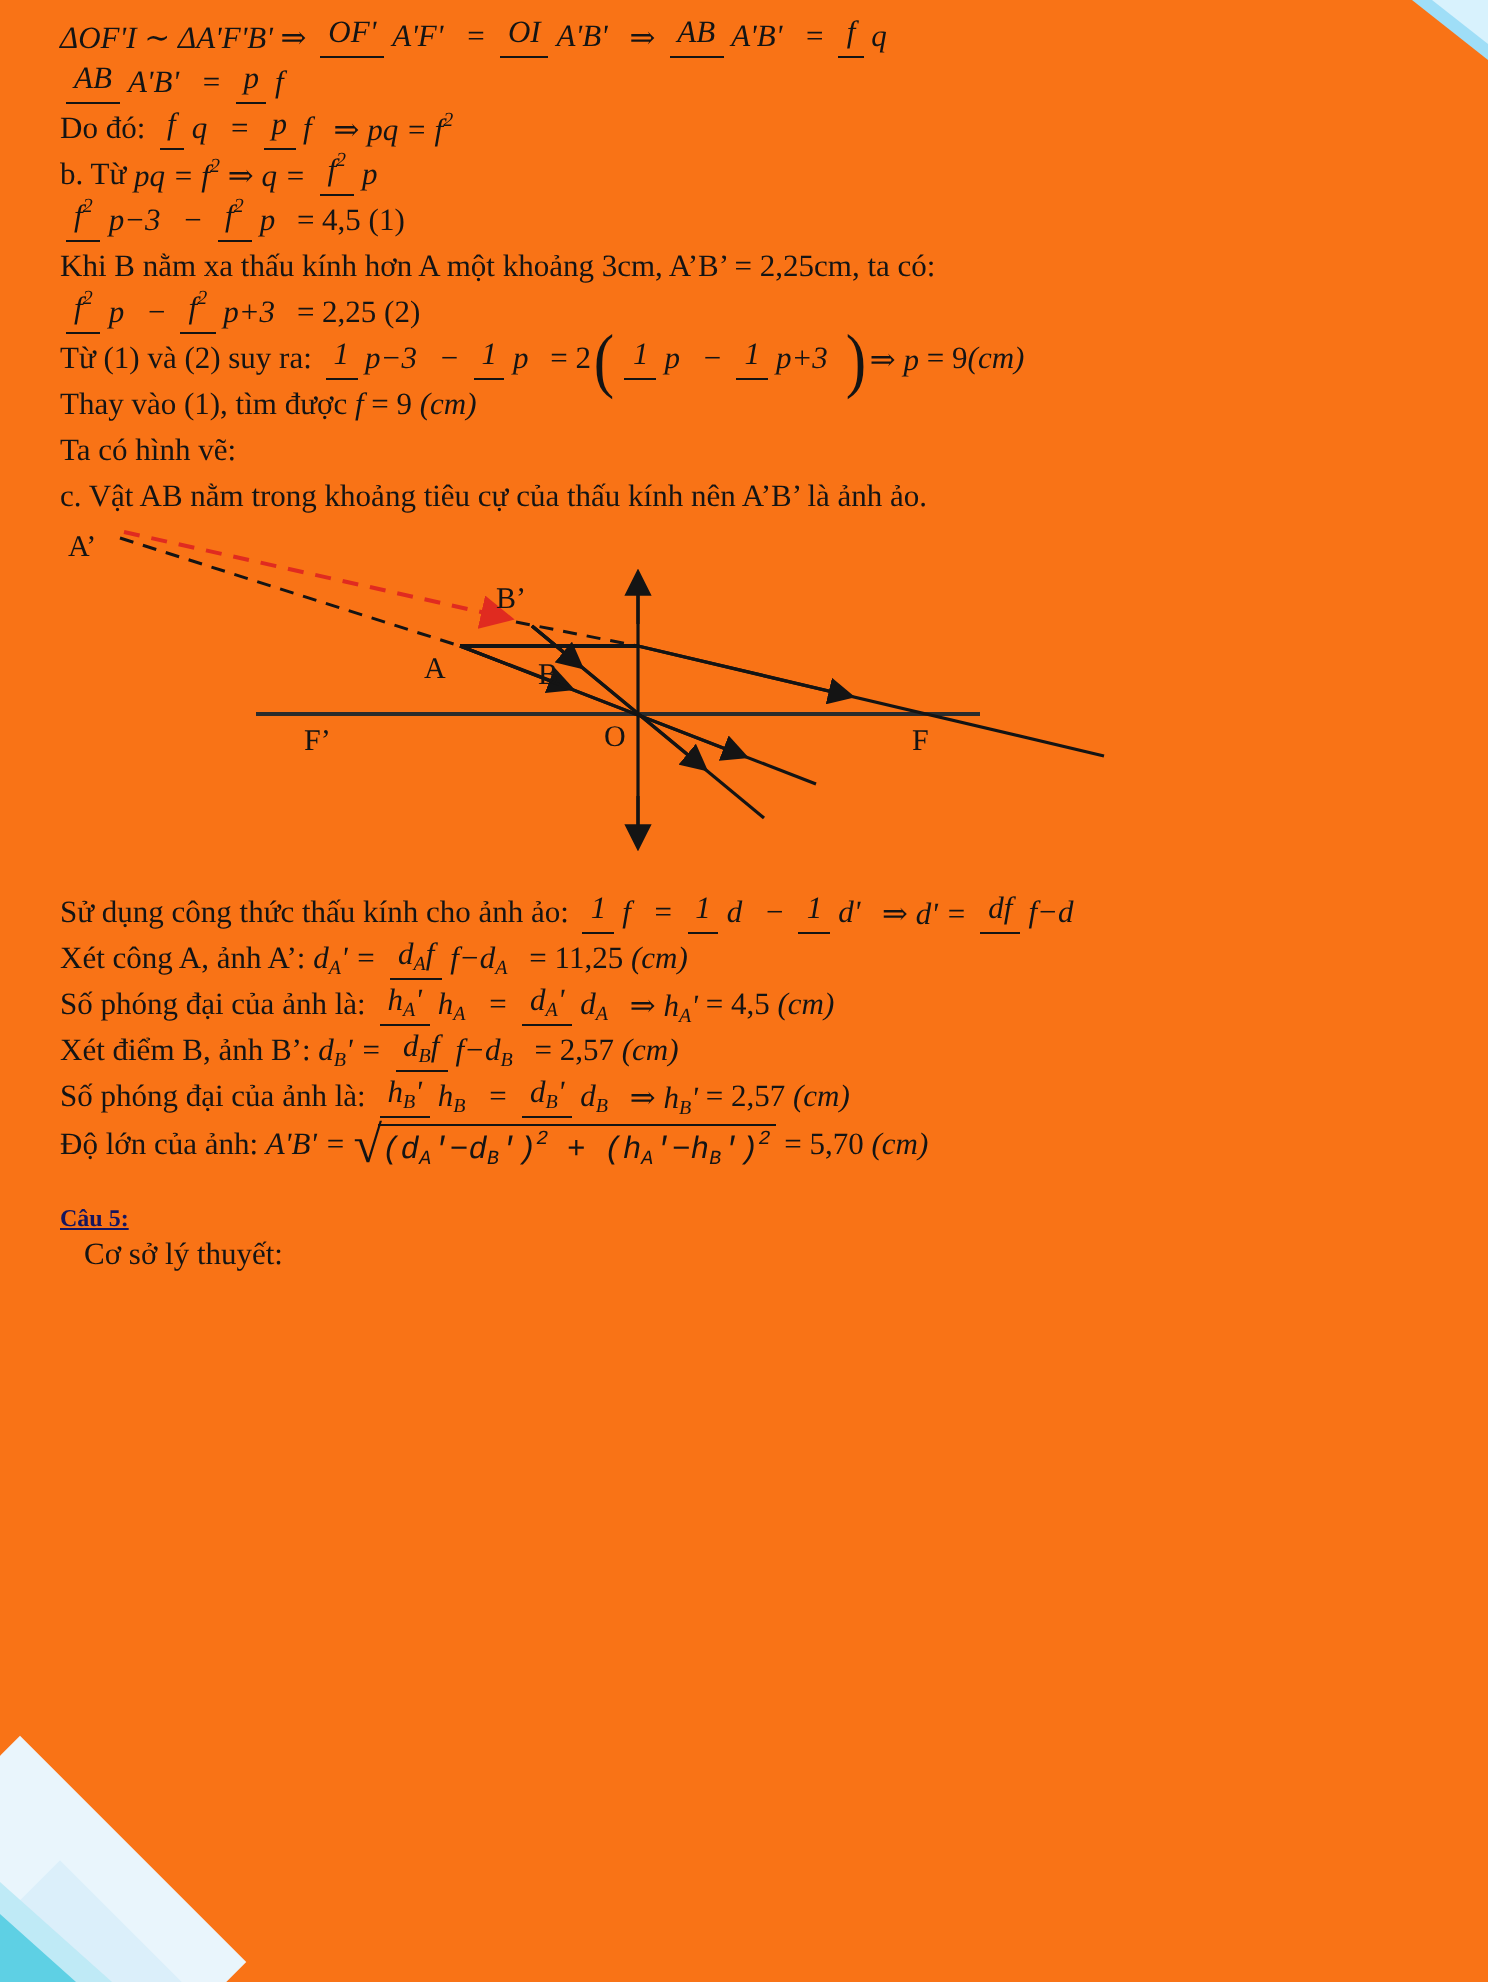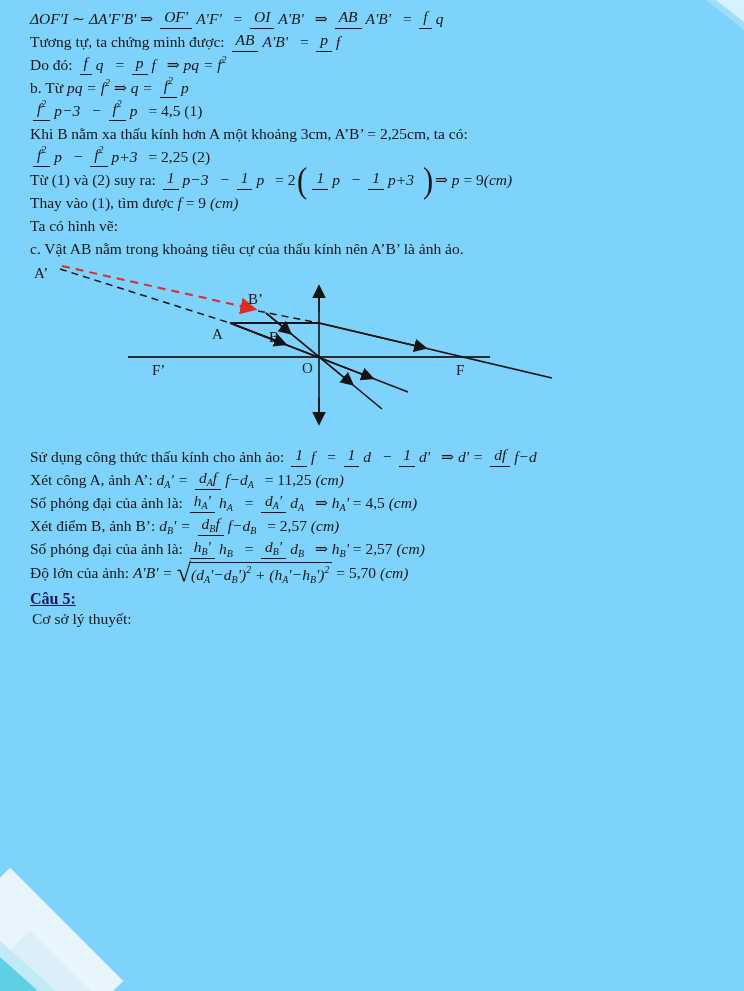--- a/index.html
+++ b/index.html
@@ -1,41 +1,41 @@
 <!DOCTYPE html>
 <html><head>
 <meta charset="utf-8">
 <style>
   html,body{margin:0;padding:0;background:#fff;}
   #page{
     position:relative;
     width:744px;height:991px;
-    background:#7dd3fc;
+    background:#f97316;
     overflow:hidden;
     box-sizing:border-box;
     padding:6px 20px 0 30px;
     font-family:"Liberation Serif","DejaVu Serif",serif;
     font-size:15.5px;
     color:#141414;
   }
   .line{margin:3px 0;min-height:20px;display:flex;align-items:center;flex-wrap:nowrap;white-space:pre;}
   .rm{font-style:normal;}
   .it{font-style:italic;}
   sup{font-size:10px;line-height:0;vertical-align:7px;}
   sub{font-size:10px;line-height:0;vertical-align:-3px;}
   .frac{display:inline-flex;flex-direction:row;text-align:center;vertical-align:middle;margin:0 3px;line-height:1.05;}
   .frac .num{display:block;padding:0 4px 2px;border-bottom:1.3px solid #141414;}
   .frac .den{display:block;padding:2px 4px 0;}
   .grp{display:inline-flex;align-items:center;vertical-align:middle;}
   .paren{font-size:36px;font-weight:300;line-height:0;padding:0 1px;font-style:normal;transform:scaleX(.85);}
   .sqrt{display:inline-flex;align-items:center;vertical-align:middle;}
   .sqrt .radical{font-size:26px;line-height:0;font-style:normal;margin-right:-2px;}
-  .sqrt .radicand{border-top:1.4px solid #141414;padding:3px 3px 0 2px;}
-  .heading{font-weight:bold;text-decoration:underline;color:#15155e;font-size:16px;margin:6px 0 2px;}
-  .plain-line{margin:2px 2px;}
+  .sqrt .radicand{border-top:1.4px solid #141414;padding:3px 3px 0 2px;font-family:Liberation Mono, monospace;}
+  .heading{font-weight:bold;text-decoration:underline;color:#15155e;font-size:12px;margin:18px 0 2px;}
+  .plain-line{margin:2px 12px;}
   svg{display:block;}
   
   .corner-tr-outer{position:absolute;top:0;right:0;width:0;height:0;
     border-top:30px solid #9fdef7;border-left:38px solid transparent;}
   .corner-tr-inner{position:absolute;top:0;right:0;width:0;height:0;
     border-top:22px solid #d8f2fd;border-left:28px solid transparent;}
   .deco-diamond{position:absolute;left:-70px;bottom:-70px;width:160px;height:160px;
     transform:rotate(45deg);background:#e9f5fc;}
   .deco-diamond2{position:absolute;left:-30px;bottom:-84px;width:120px;height:120px;
     transform:rotate(45deg);background:#dbeffa;}
@@ -47,21 +47,21 @@
 </head>
 <body>
 
 <div id="page">
 
   <div class="corner-tr-outer"></div>
   <div class="corner-tr-inner"></div>
 
   <div>
       <div class="line"><span class="it">ΔOF'I ∼ ΔA'F'B' ⇒ </span><span class="frac"><span class="num it">OF'</span><span class="den it">A'F'</span></span><span class="it"> = </span><span class="frac"><span class="num it">OI</span><span class="den it">A'B'</span></span><span class="it"> ⇒ </span><span class="frac"><span class="num it">AB</span><span class="den it">A'B'</span></span><span class="it"> = </span><span class="frac"><span class="num it">f</span><span class="den it">q</span></span></div>
-      <div class="line"><span class="rm">Tương tự, ta chứng minh được: </span><span class="frac"><span class="num it">AB</span><span class="den it">A'B'</span></span><span class="it"> = </span><span class="frac"><span class="num it">p</span><span class="den it">f</span></span></div>
+      <div class="line"><span class="frac"><span class="num it">AB</span><span class="den it">A'B'</span></span><span class="it"> = </span><span class="frac"><span class="num it">p</span><span class="den it">f</span></span></div>
       <div class="line"><span class="rm">Do đó: </span><span class="frac"><span class="num it">f</span><span class="den it">q</span></span><span class="it"> = </span><span class="frac"><span class="num it">p</span><span class="den it">f</span></span><span class="it"> ⇒ pq = f<sup>2</sup></span></div>
       <div class="line"><span class="rm">b. Từ </span><span class="it">pq = f<sup>2</sup> ⇒ q = </span><span class="frac"><span class="num it">f<sup>2</sup></span><span class="den it">p</span></span></div>
       <div class="line"><span class="frac"><span class="num it">f<sup>2</sup></span><span class="den it">p−3</span></span><span class="it"> − </span><span class="frac"><span class="num it">f<sup>2</sup></span><span class="den it">p</span></span><span class="rm"> = 4,5 (1)</span></div>
       <div class="line"><span class="rm">Khi B nằm xa thấu kính hơn A một khoảng 3cm, A’B’ = 2,25cm, ta có:</span></div>
       <div class="line"><span class="frac"><span class="num it">f<sup>2</sup></span><span class="den it">p</span></span><span class="it"> − </span><span class="frac"><span class="num it">f<sup>2</sup></span><span class="den it">p+3</span></span><span class="rm"> = 2,25 (2)</span></div>
       <div class="line"><span class="rm">Từ (1) và (2) suy ra: </span><span class="frac"><span class="num it">1</span><span class="den it">p−3</span></span><span class="it"> − </span><span class="frac"><span class="num it">1</span><span class="den it">p</span></span><span class="rm"> = 2</span><span class="grp"><span class="paren">(</span><span class="frac"><span class="num it">1</span><span class="den it">p</span></span><span class="it"> − </span><span class="frac"><span class="num it">1</span><span class="den it">p+3</span></span><span class="paren">)</span></span><span class="it">⇒ p</span><span class="rm"> = 9</span><span class="it">(cm)</span></div>
       <div class="line"><span class="rm">Thay vào (1), tìm được </span><span class="it">f</span><span class="rm"> = 9 </span><span class="it">(cm)</span></div>
       <div class="line"><span class="rm">Ta có hình vẽ:</span></div>
       <div class="line"><span class="rm">c. Vật AB nằm trong khoảng tiêu cự của thấu kính nên A’B’ là ảnh ảo.</span></div>
     </div>

